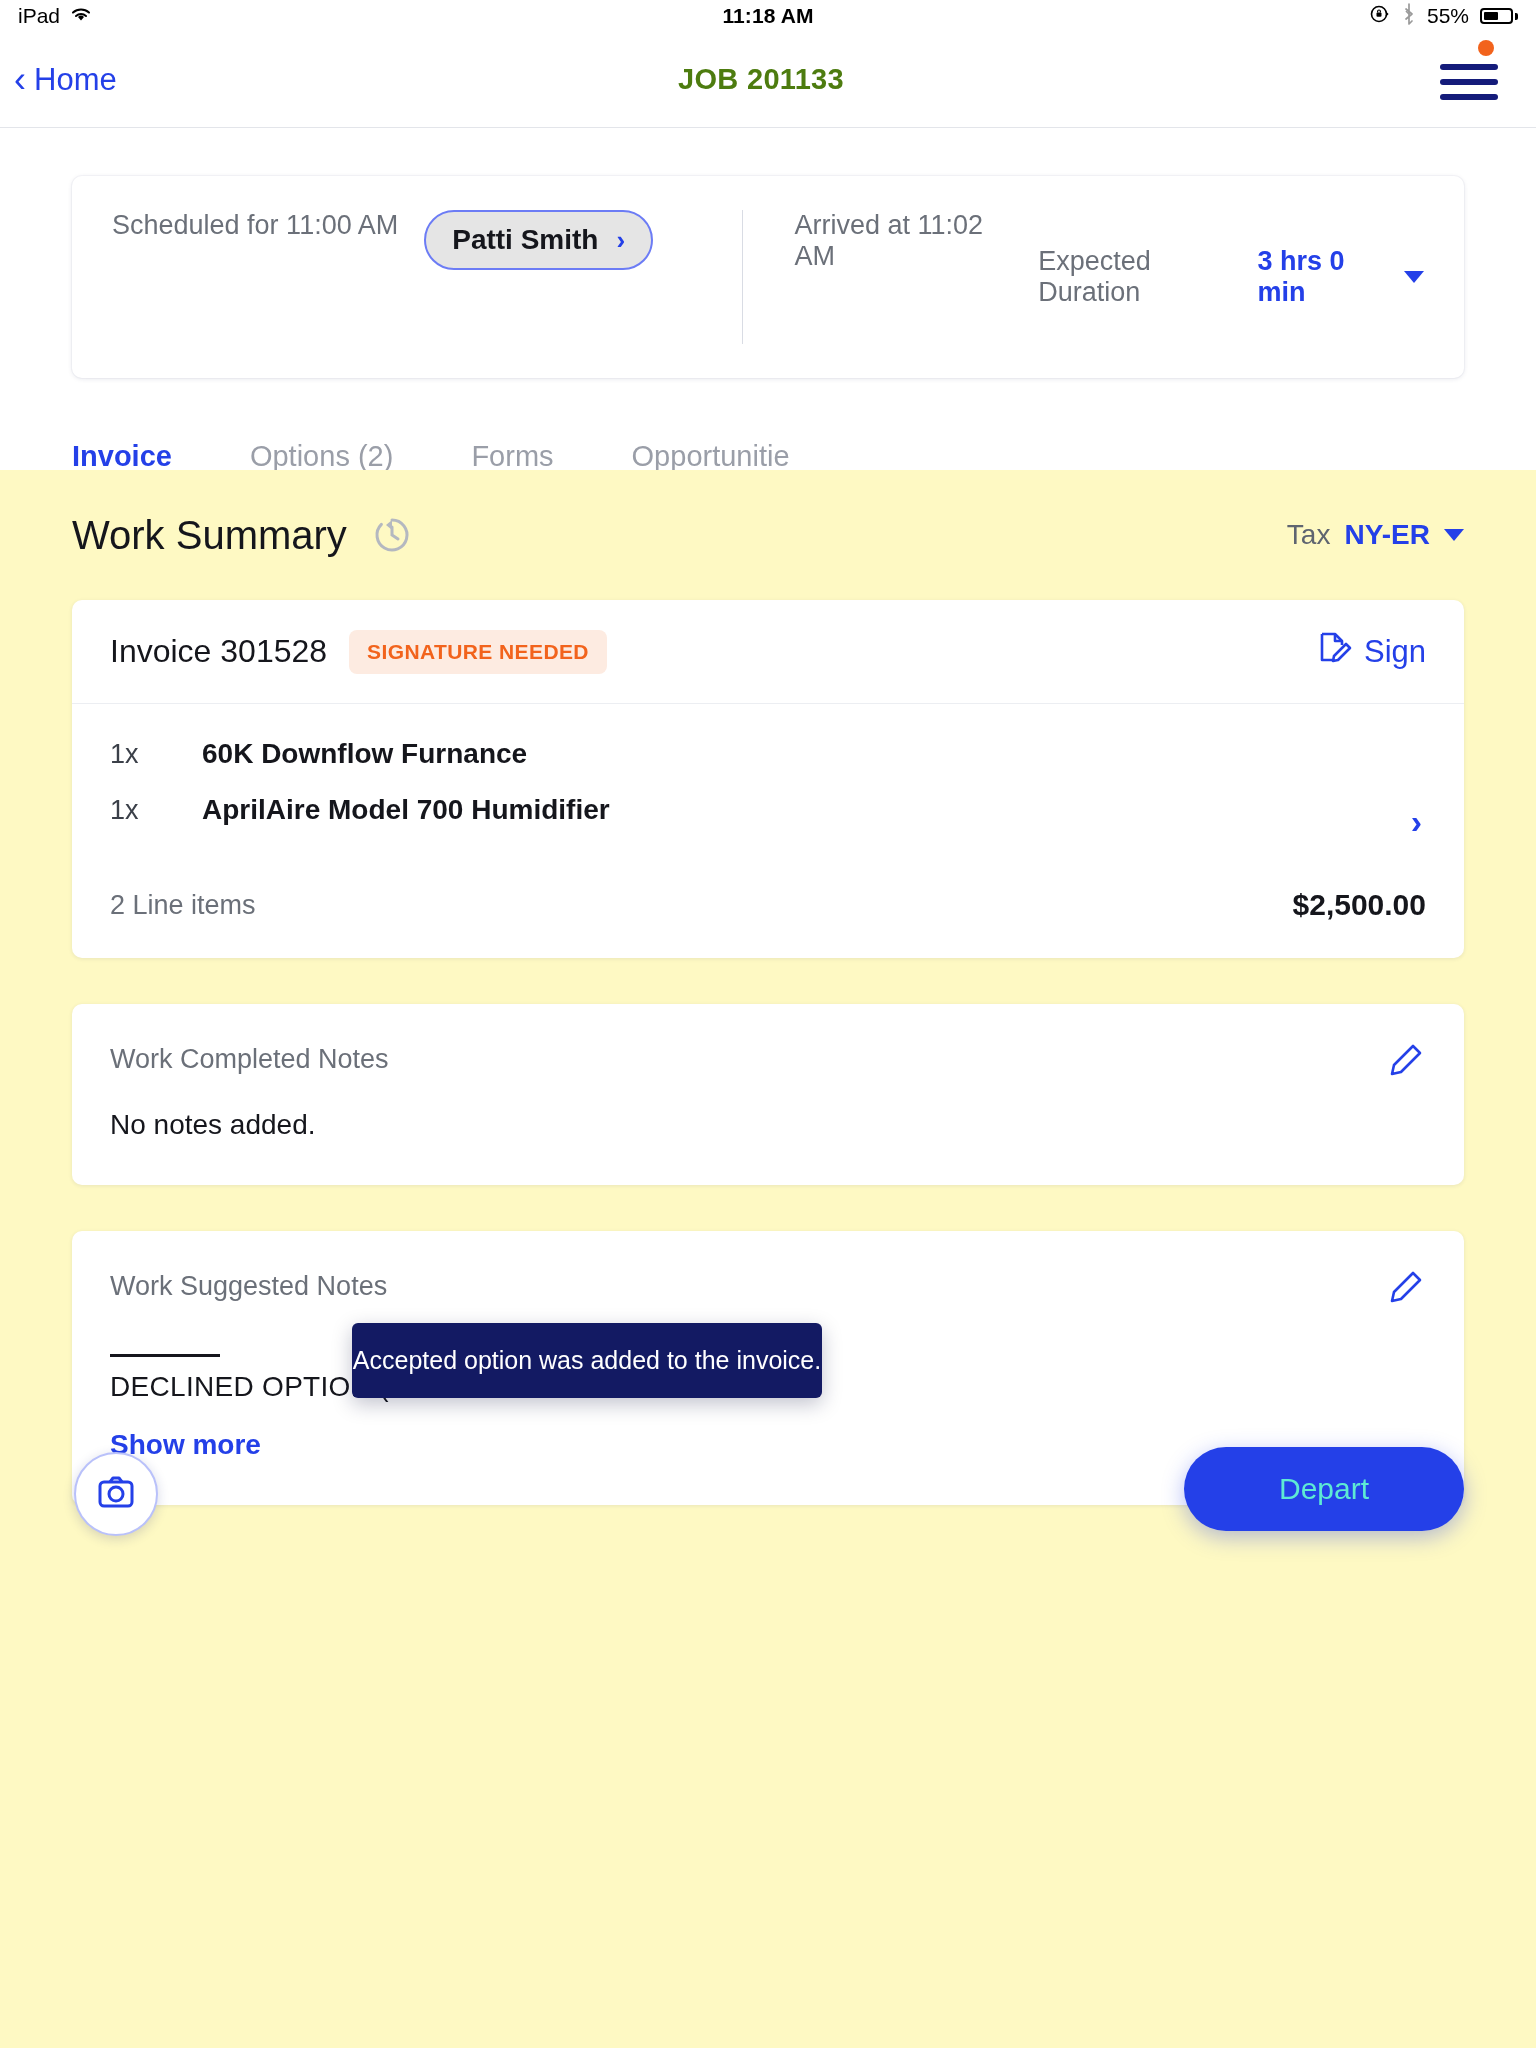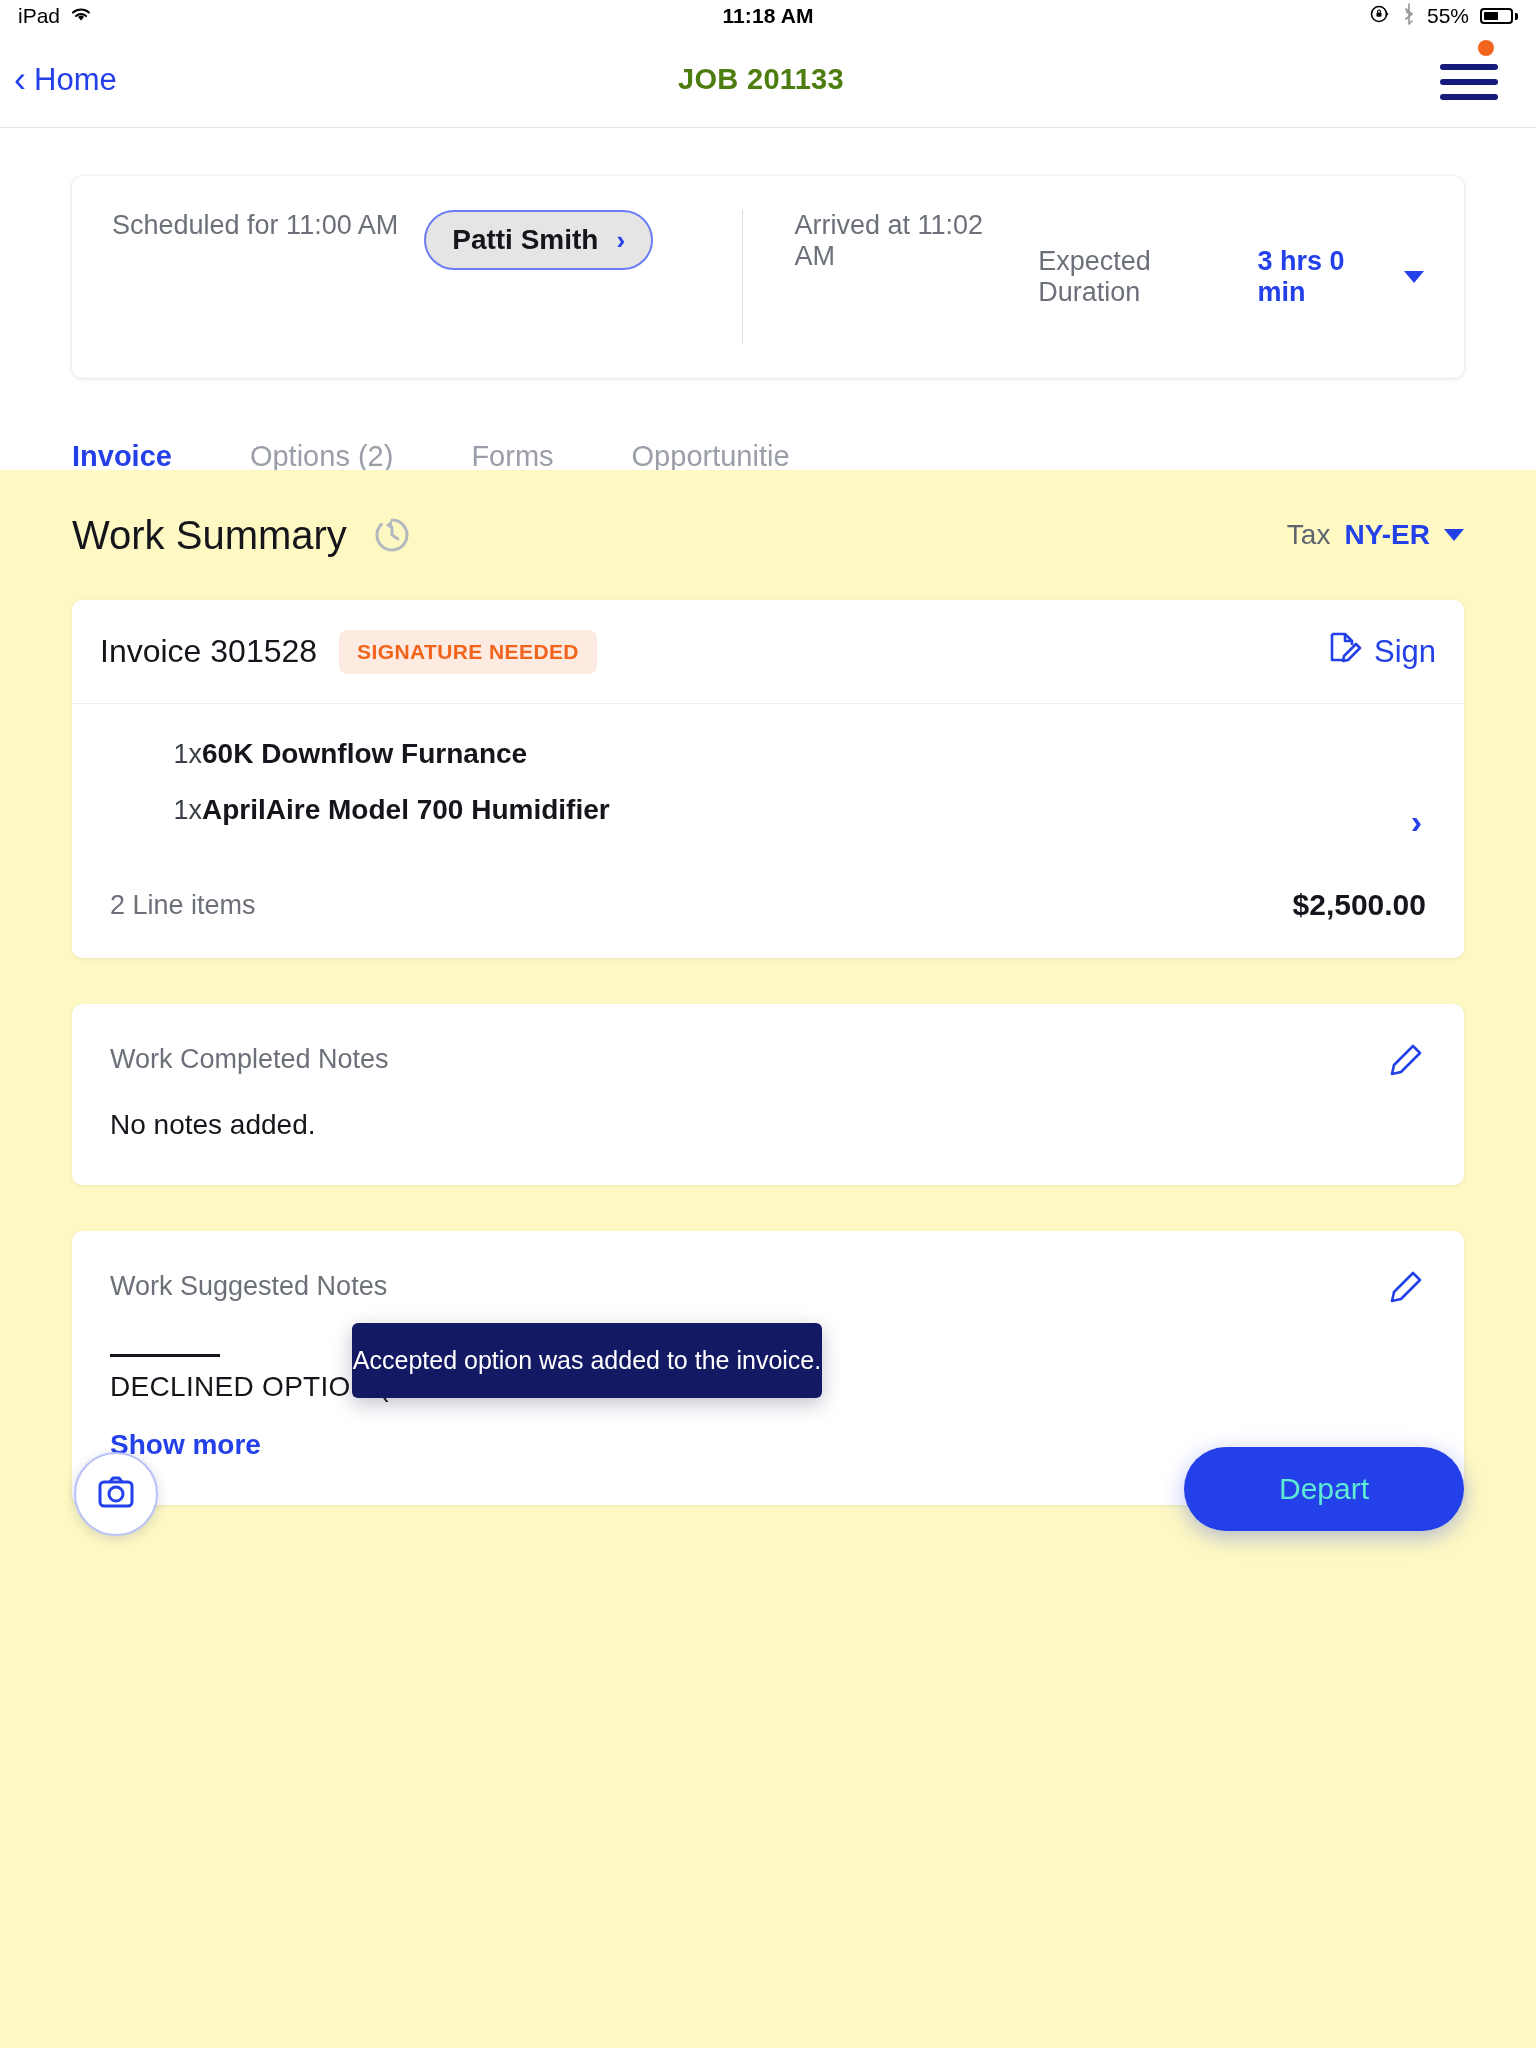--- a/index.html
+++ b/index.html
@@ -134,37 +134,37 @@
   .tax-label { font-size: 28px; color: #5f6570; }
   .tax-value { font-size: 28px; font-weight: 700; color: #2440e8; }
 
   .card {
     background: #fff; border-radius: 10px;
     box-shadow: 0 1px 4px rgba(20,30,80,.09);
   }
 
   .inv-head {
     display: flex; align-items: center;
-    padding: 30px 28px; border-bottom: 1px solid #eceef2;
+    padding: 30px 38px; border-bottom: 1px solid #eceef2;
     height: 104px;
   }
   .inv-title { font-size: 32px; color: #15161c; }
   .badge {
     margin-left: 22px;
     background: #fdebe1; color: #f2631c;
     font-size: 21px; font-weight: 700; letter-spacing: .4px;
     padding: 10px 18px; border-radius: 8px;
   }
   .sign-btn {
     margin-left: auto; display: flex; align-items: center; gap: 12px;
     color: #2440e8; font-size: 31px; cursor: pointer;
   }
 
   .inv-body { position: relative; padding: 34px 38px 0 38px; }
-  .line-item { display: flex; align-items: baseline; margin-bottom: 24px; text-align: right; }
+  .line-item { display: flex; align-items: baseline; margin-bottom: 24px; }
   .li-qty { width: 92px; font-size: 27px; color: #3b4049; }
   .li-name { font-size: 28px; font-weight: 700; color: #15161c; }
   .inv-chevron {
     position: absolute; right: 42px; top: 98px;
     color: #2440e8; font-size: 34px; font-weight: 700; cursor: pointer;
   }
   .inv-foot {
     display: flex; align-items: center;
     padding: 38px 38px 36px 38px;
   }

